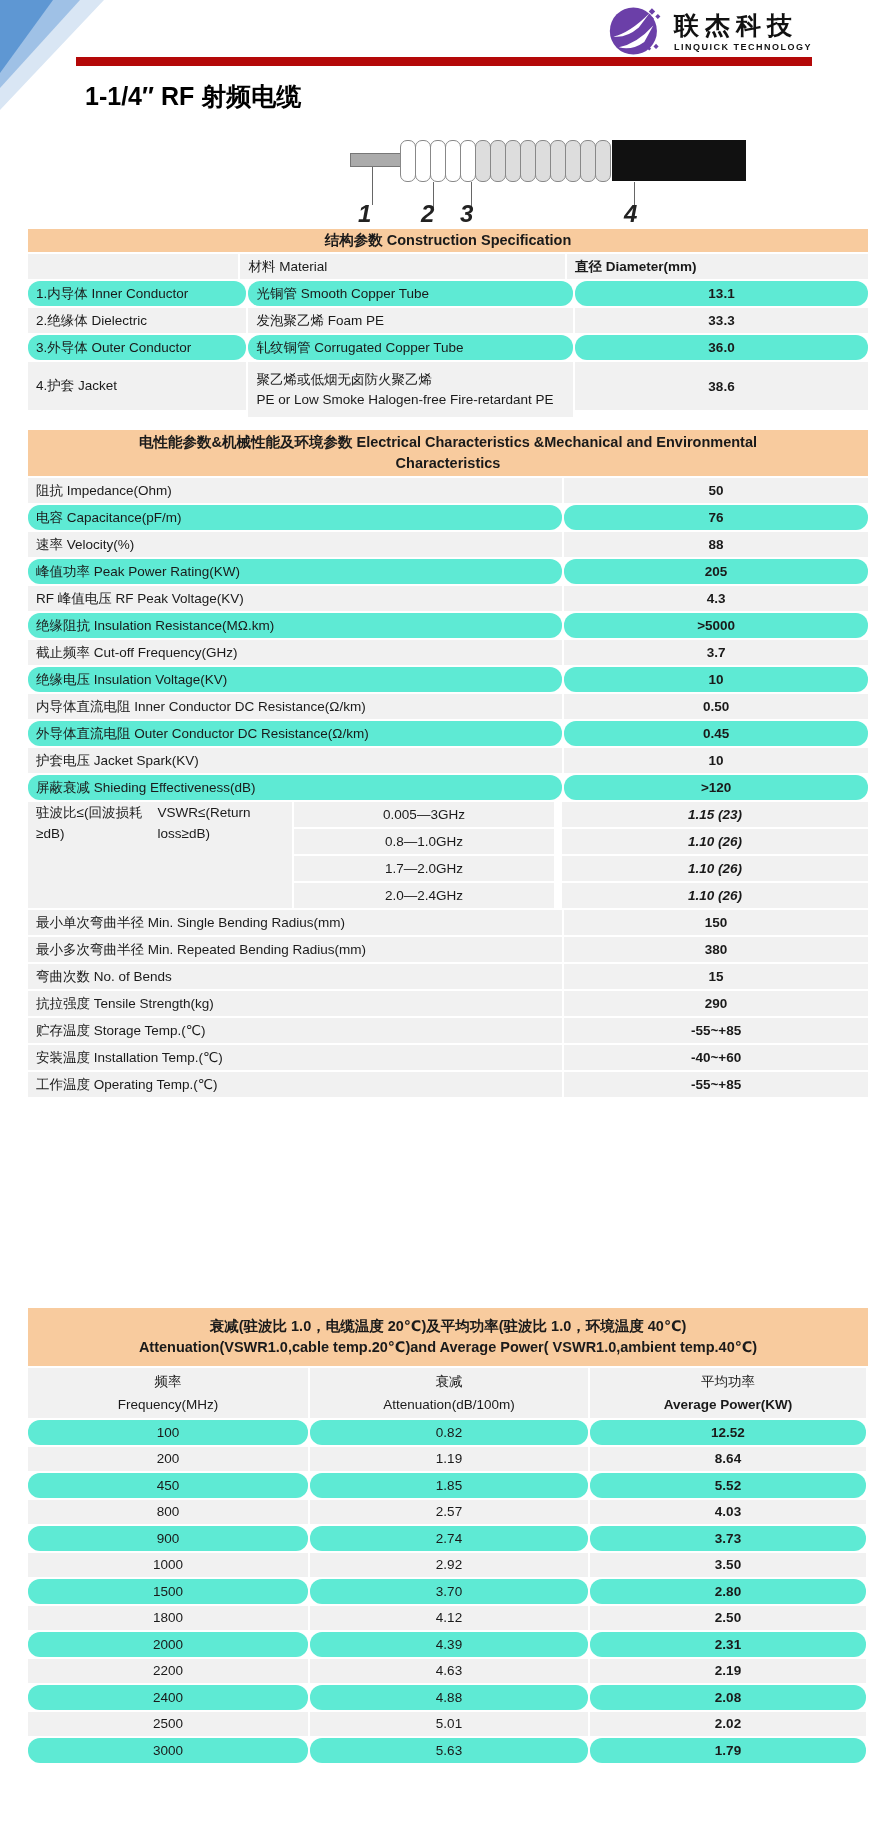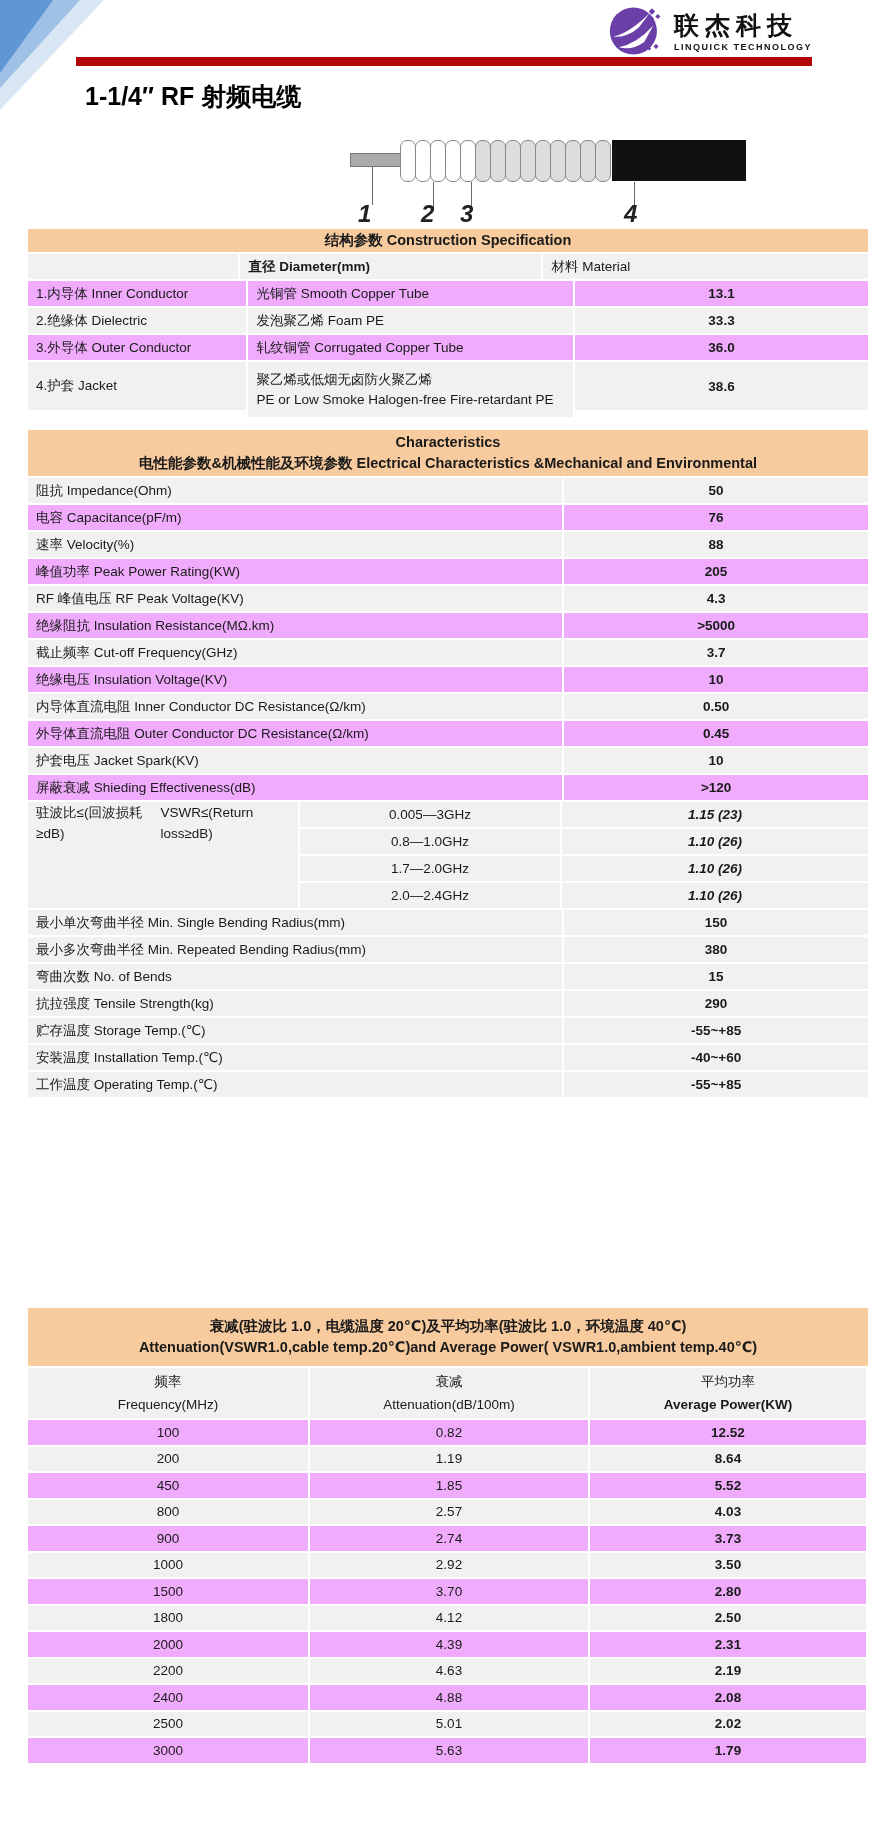--- a/index.html
+++ b/index.html
@@ -33,39 +33,39 @@
   .callout{position:absolute;width:1px;height:26px;background:#666;top:44px;}
   .dnum{position:absolute;top:62px;font-style:italic;font-weight:bold;font-size:24px;color:#222;}
 
   
   .tbl{position:absolute;left:28px;width:840px;}
   .thead{background:#F8CB9E;text-align:center;font-weight:bold;font-size:14.5px;
          display:flex;flex-direction:column;justify-content:center;}
   .thead .hl{line-height:21px;}
   .trow{display:flex;column-gap:2px;margin-top:2px;}
   .cell{display:flex;align-items:center;font-size:13.5px;}
-  .c-dark{background:#f0abfc;}
+  .c-dark{background:#5eead4;border-radius:12px;}
   .c-light{background:#F1F1F1;}
   .lab{padding-left:8px;}
   .val{justify-content:center;font-weight:bold;}
   .ctr{justify-content:center;}
   .h25{height:25px;}
 
   
   .cw1{width:214px;} .cw2{width:322px;} .cw3{width:298px;}
   .jacket-mat{display:flex;flex-direction:column;justify-content:center;line-height:20px;height:55px;}
   .h48{height:48px;}
 
   
   .ew1{width:530px;} .ew2{width:306px;}
   .vswr-wrap{display:flex;column-gap:2px;margin-top:2px;}
   .vswr-label{width:268px;height:106px;display:flex;flex-direction:row;justify-content:center;
               padding-left:8px;font-size:13.5px;line-height:21px;}
   .vswr-right{display:flex;flex-direction:column;row-gap:2px;}
-  .vswr-row{display:flex;column-gap:2px;}
+  .vswr-row{display:flex;column-gap:8px;}
   .vw2{width:260px;} .vw3{width:306px;font-style:italic;}
 
   
   .aw{width:280px;} .aw2{width:278px;} .aw3{width:276px;}
   .colhdr{flex-direction:column;justify-content:center;line-height:23px;height:50px;align-items:center;}
   .bold{font-weight:bold;}
   .h24{height:24.5px;}
 </style>
 </head>
 <body>
@@ -126,22 +126,22 @@
     <div class="dnum" style="left:120px;">3</div>
     <div class="dnum" style="left:284px;">4</div>
   </div>
 
   <div class="tbl" style="top:229px;">
     <div class="thead" style="height:23px;align-items:center;">
       <div class="hl">结构参数 Construction Specification</div>
     </div>
     <div class="trow">
       <div class="cell h25 c-light cw1"></div>
+      <div class="cell h25 c-light cw2 lab">材料 Material</div>
       <div class="cell h25 c-light cw3 lab bold">直径 Diameter(mm)</div>
-      <div class="cell h25 c-light cw2 lab">材料 Material</div>
     </div>
     <div id="construction-body">
         <div class="trow">
           <div class="cell lab c-dark cw1 h25">1.内导体 Inner Conductor</div>
           <div class="cell lab c-dark cw2 h25">光铜管 Smooth Copper Tube</div>
           <div class="cell val c-dark cw3 h25">13.1</div>
         </div>
         <div class="trow">
           <div class="cell lab c-light cw1 h25">2.绝缘体 Dielectric</div>
           <div class="cell lab c-light cw2 h25">发泡聚乙烯 Foam PE</div>
@@ -160,22 +160,22 @@
               <div class="">PE or Low Smoke Halogen-free Fire-retardant PE</div>
             </div>
           </div>
           <div class="cell val c-light cw3 h48">38.6</div>
         </div>
       </div>
   </div>
 
   <div class="tbl" style="top:430px;">
     <div class="thead" style="height:46px;">
+      <div class="hl">电性能参数&amp;机械性能及环境参数 Electrical Characteristics &amp;Mechanical and Environmental</div>
       <div class="hl">Characteristics</div>
-      <div class="hl">电性能参数&amp;机械性能及环境参数 Electrical Characteristics &amp;Mechanical and Environmental</div>
     </div>
     <div id="electrical-body">
         <div class="trow">
           <div class="cell lab h25 c-light ew1">阻抗 Impedance(Ohm)</div>
           <div class="cell val h25 c-light ew2">50</div>
         </div>
         <div class="trow">
           <div class="cell lab h25 c-dark ew1">电容 Capacitance(pF/m)</div>
           <div class="cell val h25 c-dark ew2">76</div>
         </div>

